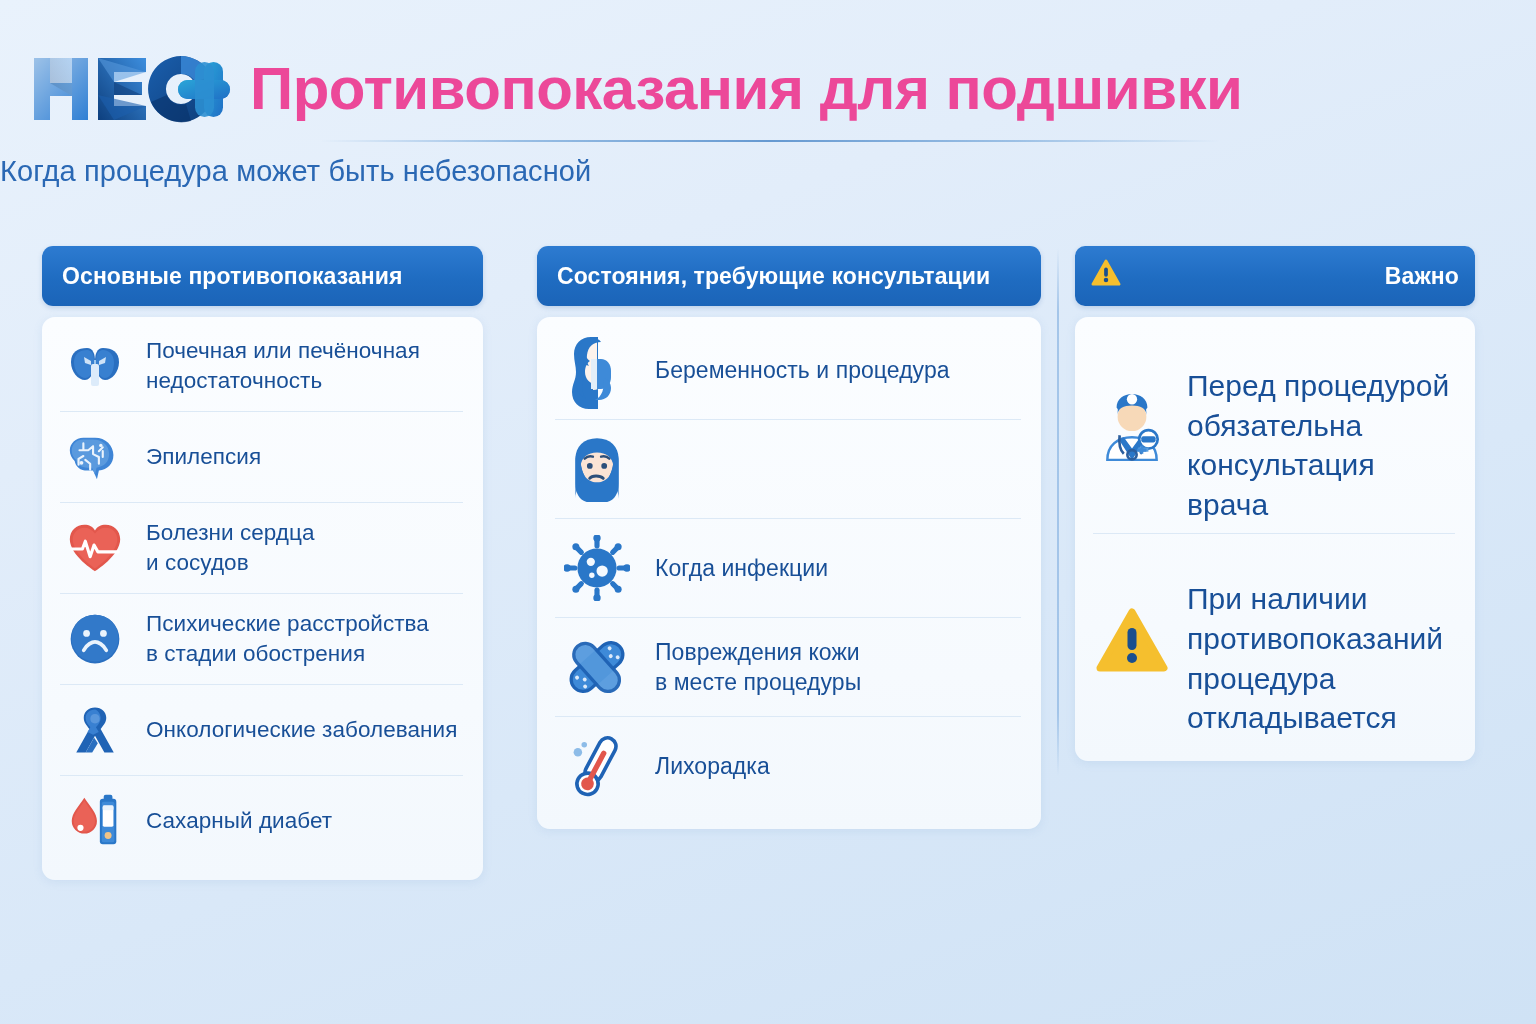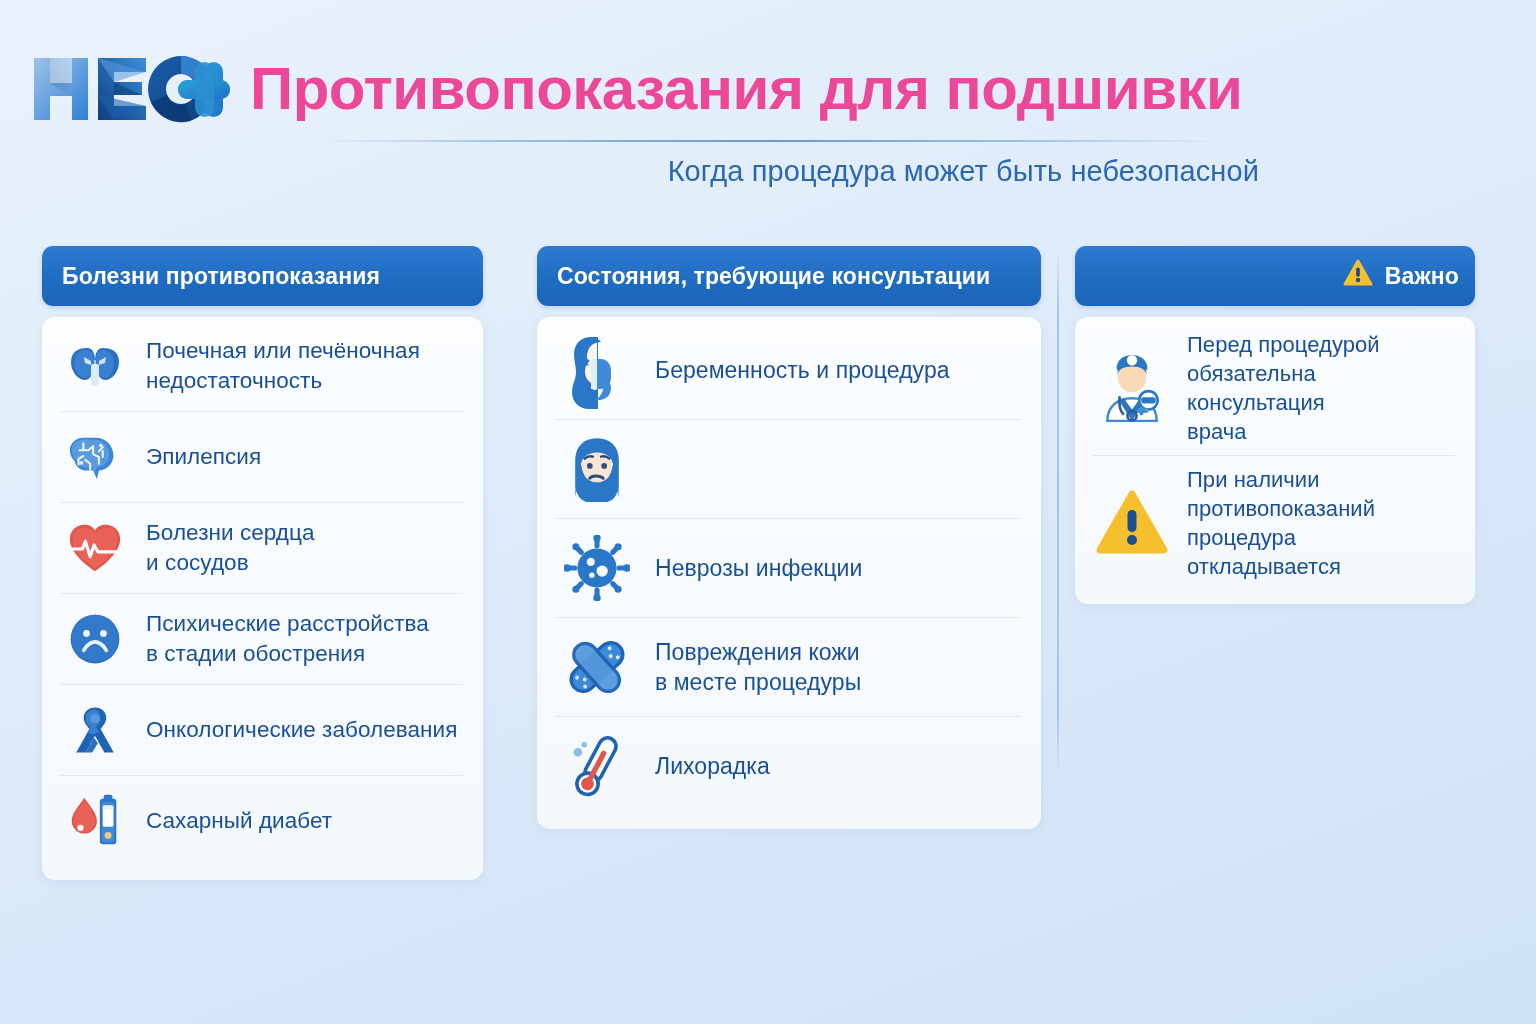--- a/index.html
+++ b/index.html
@@ -47,21 +47,21 @@
     width: 900px;
     height: 2px;
     background: linear-gradient(90deg, rgba(120,170,220,0) 0%, rgba(90,150,210,0.55) 22%, rgba(60,125,195,0.75) 50%, rgba(90,150,210,0.5) 78%, rgba(120,170,220,0) 100%);
   }
 
   #subtitle {
     position: absolute;
     left: 0;
     top: 155px;
     width: 1259px;
-    text-align: right;
+    text-align: left;
     font-size: 29px;
     color: #2a68b4;
     letter-spacing: 0.1px;
   }
 
   
   .col { position: absolute; }
 
   #col-0 { left: 42px;   top: 246px; width: 441px; }
   #col-1 { left: 525px;  top: 246px; width: 516px; padding-left: 12px; }
@@ -74,21 +74,21 @@
     color: #ffffff;
     display: flex;
     align-items: center;
     gap: 12px;
     padding: 0 20px;
     font-size: 23px;
     font-weight: bold;
     letter-spacing: 0.1px;
     box-shadow: 0 2px 5px rgba(25,85,160,0.18);
   }
-  #col-2 .card-header { justify-content: flex-end; padding: 0 16px; }
+  #col-2 .card-header { justify-content: space-between; padding: 0 16px; border-radius: 10px; }
 
   .card-body {
     margin-top: 11px;
     background: linear-gradient(180deg, #fbfdff 0%, #f6fafe 70%, #f3f8fd 100%);
     border-radius: 13px;
     padding: 4px 20px 14px 18px;
     box-shadow: 0 2px 10px rgba(100,150,200,0.13);
   }
 
   .row {
@@ -119,21 +119,21 @@
     white-space: pre-line;
   }
 
   
   #col-1 .row { min-height: 92px; }
   #col-1 .row-icon { flex: 0 0 84px; width: 84px; height: 80px; }
   #col-1 .row-label { font-size: 23px; }
 
   #col-2 .row { min-height: 90px; }
   #col-2 .row-icon { flex: 0 0 78px; width: 78px; height: 78px; }
-  #col-2 .row-label { font-size: 22px; }
+  #col-2 .row-label { font-size: 30px; margin-top: 36px; }
 
   
   #col-divider {
     position: absolute;
     left: 1057px;
     top: 248px;
     width: 2px;
     height: 528px;
     background: linear-gradient(180deg, rgba(150,190,230,0.0) 0%, rgba(145,185,228,0.75) 12%, rgba(145,185,228,0.75) 88%, rgba(150,190,230,0) 100%);
   }
@@ -185,21 +185,21 @@
     </svg>
   </div>
 
   <div id="page-title">Противопоказания для подшивки</div>
   <div id="title-rule"></div>
   <div id="subtitle">Когда процедура может быть небезопасной</div>
 </div>
 
 <div id="col-0" class="col">
   <div class="card-header">
-    <span>Болезни противопоказания</span>
+    <span>Основные противопоказания</span>
   </div>
   <div class="card-body">
 
     <div class="row">
       <span class="row-icon">
         <svg width="64" height="64" viewBox="0 0 64 64">
           <path d="M24 14c6 0 8 6 8 13s-3 19-10 19S8 38 8 28 15 14 24 14Z" fill="#2a6fc0"></path>
           <path d="M40 14c-6 0-8 6-8 13s3 19 10 19 14-8 14-18-7-14-16-14Z" fill="#2a6fc0"></path>
           <path d="M24 16c5 0 7 5 7 11.5S28.4 44 22.5 44 11 37 11 28.5 16.5 16 24 16Z" fill="#3e85d6" opacity=".75"></path>
           <path d="M40 16c5 0 11 4 11 12.5S47.5 44 41.5 44 33 34 33 27.5 35 16 40 16Z" fill="#3e85d6" opacity=".75"></path>
@@ -345,21 +345,21 @@
             <circle cx="11.5" cy="11.5" r="3.4"></circle>
               <circle cx="52.5" cy="11.5" r="3.4"></circle>
             <circle cx="11.5" cy="52.5" r="3.4"></circle>
               <circle cx="52.5" cy="52.5" r="3.4"></circle>
           </g>
           <circle cx="26" cy="26" r="4" fill="#f4f9fe"></circle>
           <circle cx="37" cy="35" r="5.5" fill="#f4f9fe"></circle>
           <circle cx="27" cy="39" r="2.6" fill="#f4f9fe"></circle>
         </svg>
       </span>
-      <span class="row-label">Неврозы инфекции</span>
+      <span class="row-label">Когда инфекции</span>
     </div>
 
     <div class="row">
       <span class="row-icon">
         <svg width="70" height="70" viewBox="0 0 64 64">
           <g transform="rotate(-42 32 32)">
             <rect x="4" y="21" width="56" height="22" rx="11" fill="#3e8ad8" stroke="#1f63b5" stroke-width="3"></rect>
             <rect x="22" y="21" width="20" height="22" fill="#1f63b5"></rect>
             <g fill="#dceafa">
               <circle cx="12" cy="27" r="1.8"></circle>

